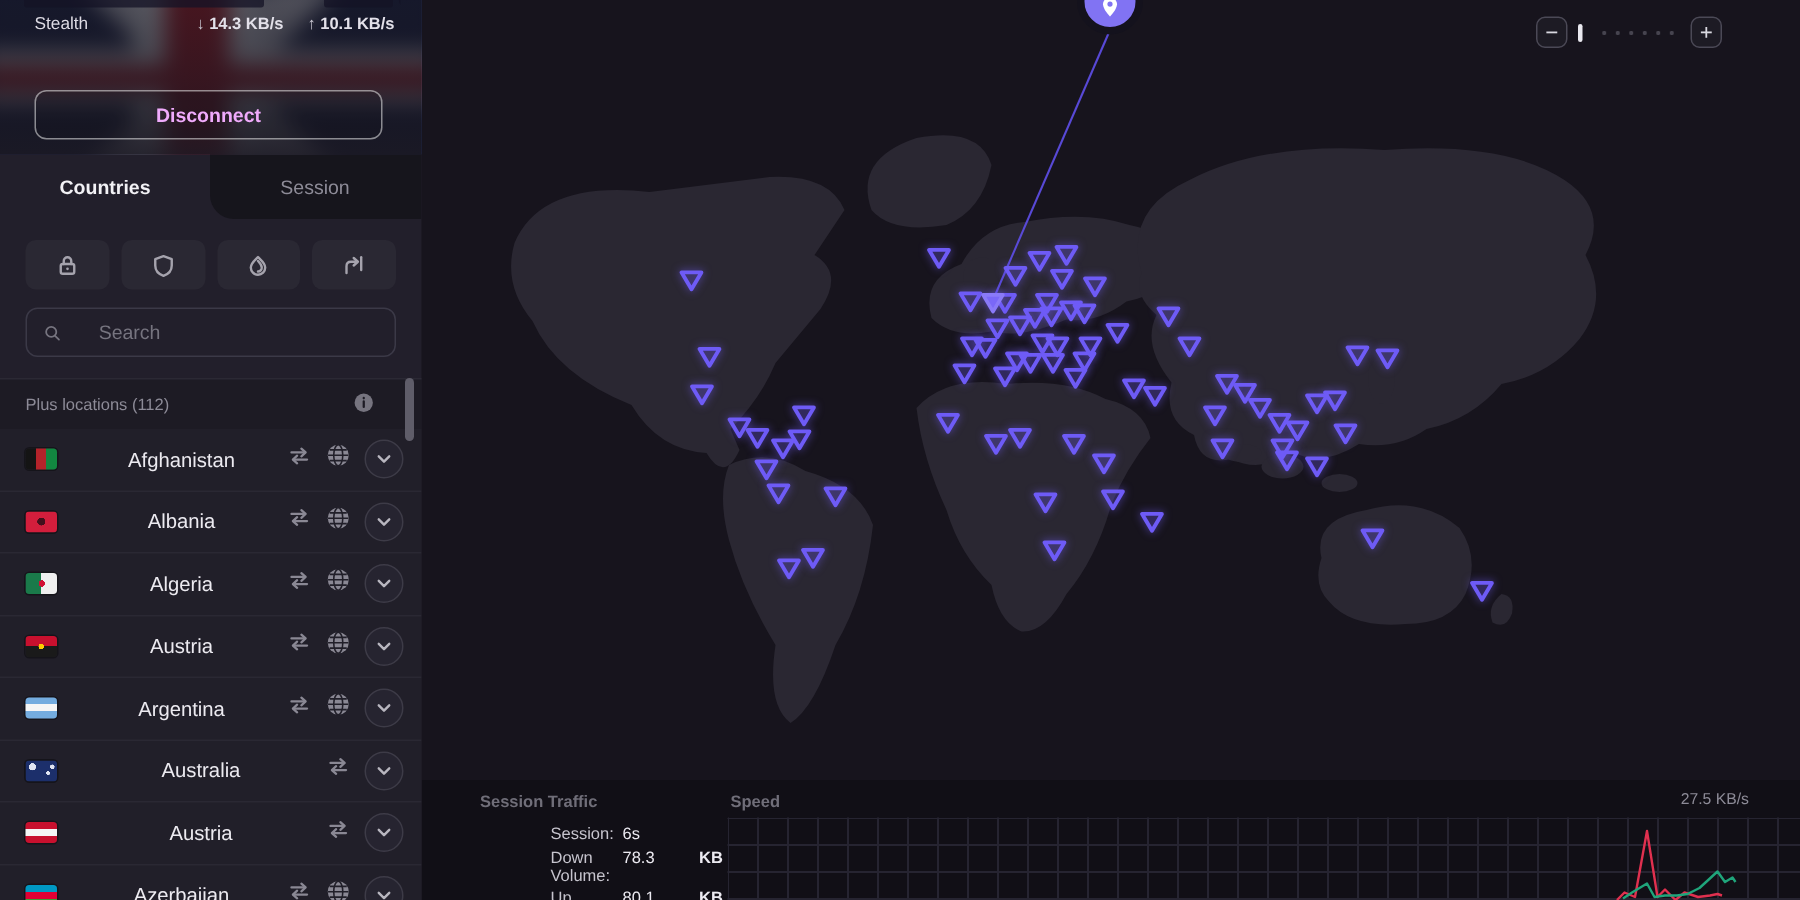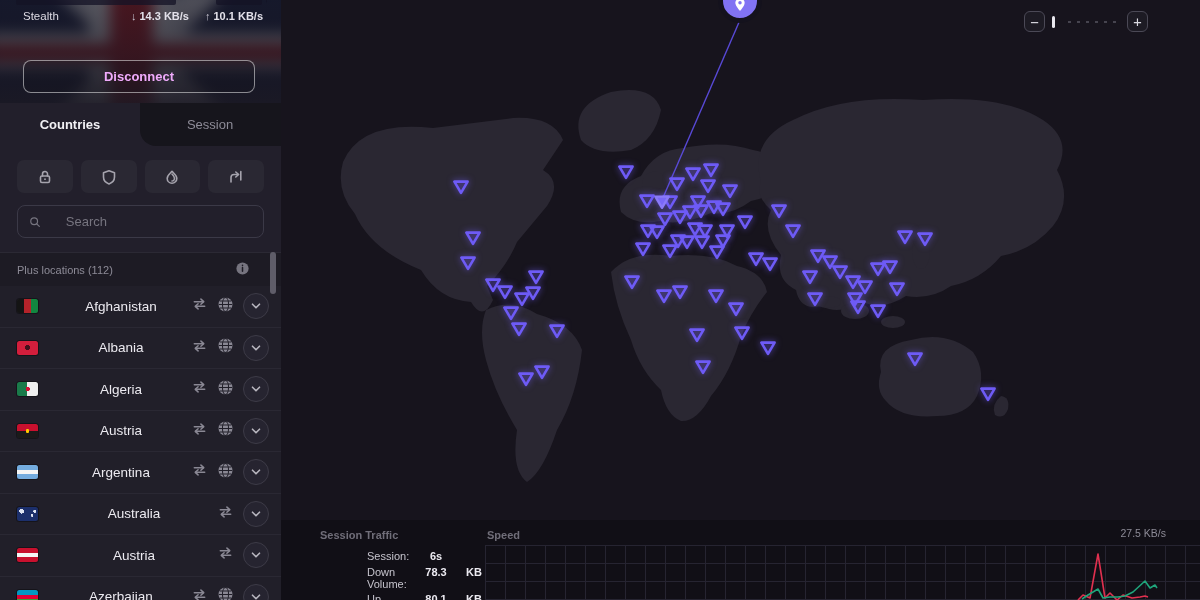--- a/index.html
+++ b/index.html
@@ -90,21 +90,21 @@
   .zoom-indicator{width:3px;height:12px;border-radius:1.5px;background:#e9e8ef;}
   .zoom-dots{width:52px;height:4px;margin:0 3px;
     background-image:radial-gradient(circle,#46444f 1.3px,transparent 1.5px);background-size:9px 4px;background-position:0 50%;cursor:pointer;}
 
   
   .bottom-bar{position:absolute;left:281px;right:0;bottom:0;height:80px;background:rgba(11,10,15,.5);z-index:3;}
   .session{position:absolute;left:39px;top:9px;width:165px;font-size:11px;}
   .session-title{color:#706e79;font-weight:700;font-size:11px;margin-bottom:9px;}
   .session-row{display:flex;margin-bottom:3.5px;color:#c6c4cd;}
   .session-row .lab{flex:1;margin-left:47px;}
-  .session-row .val{width:42px;text-align:center;color:#eceaf1;font-weight:700;}
+  .session-row .val{width:42px;text-align:left;color:#eceaf1;font-weight:400;}
   .session-row .unit{width:28px;padding-left:9px;color:#eceaf1;font-weight:600;}
   .speed-title{position:absolute;left:206px;top:9px;color:#706e79;font-weight:700;font-size:11px;}
   .speed-max{position:absolute;right:34px;top:7px;color:#8d8b97;font-size:10.5px;}
   .chart-grid{position:absolute;left:204px;right:0;top:25px;bottom:0;
     background-image:
       repeating-linear-gradient(90deg,#262431 0 1px,transparent 1px 20px),
       repeating-linear-gradient(#262431 0 1px,transparent 1px 18px);}
   .chart-svg{position:absolute;left:204px;top:25px;width:715px;height:55px;}
 
   .icon-svg{stroke:currentColor;fill:none;stroke-width:1.6;stroke-linecap:round;stroke-linejoin:round;}

